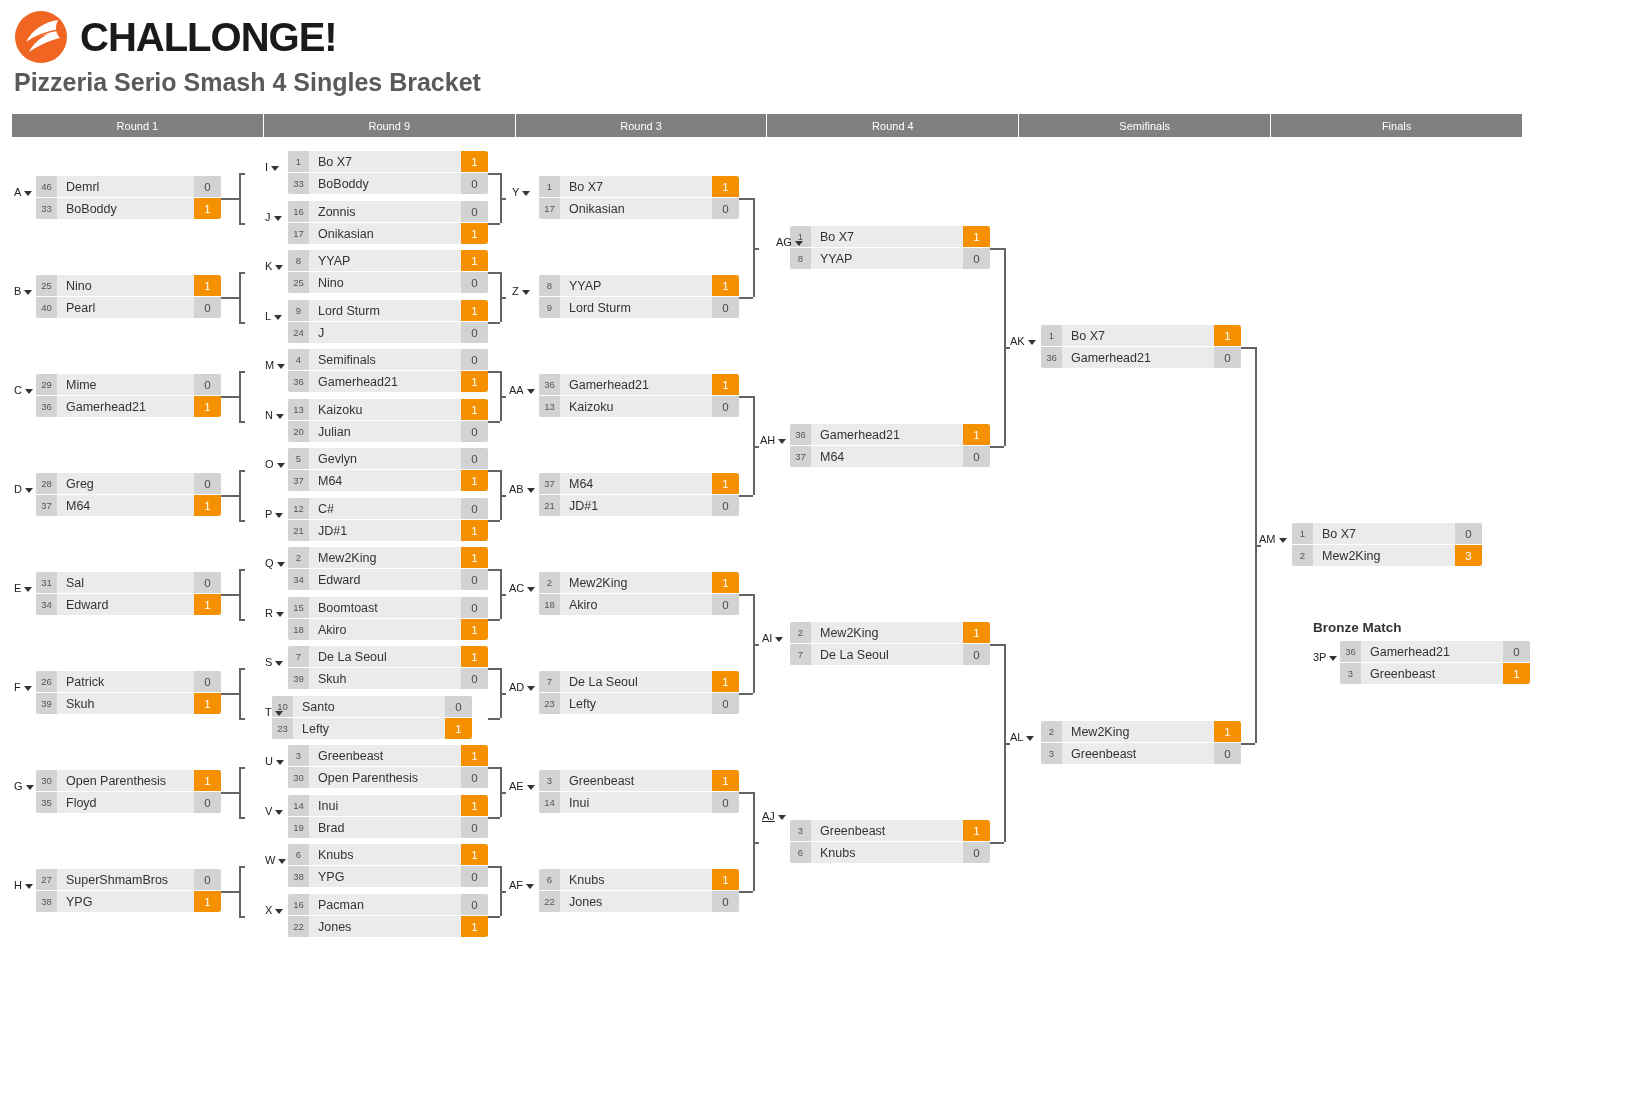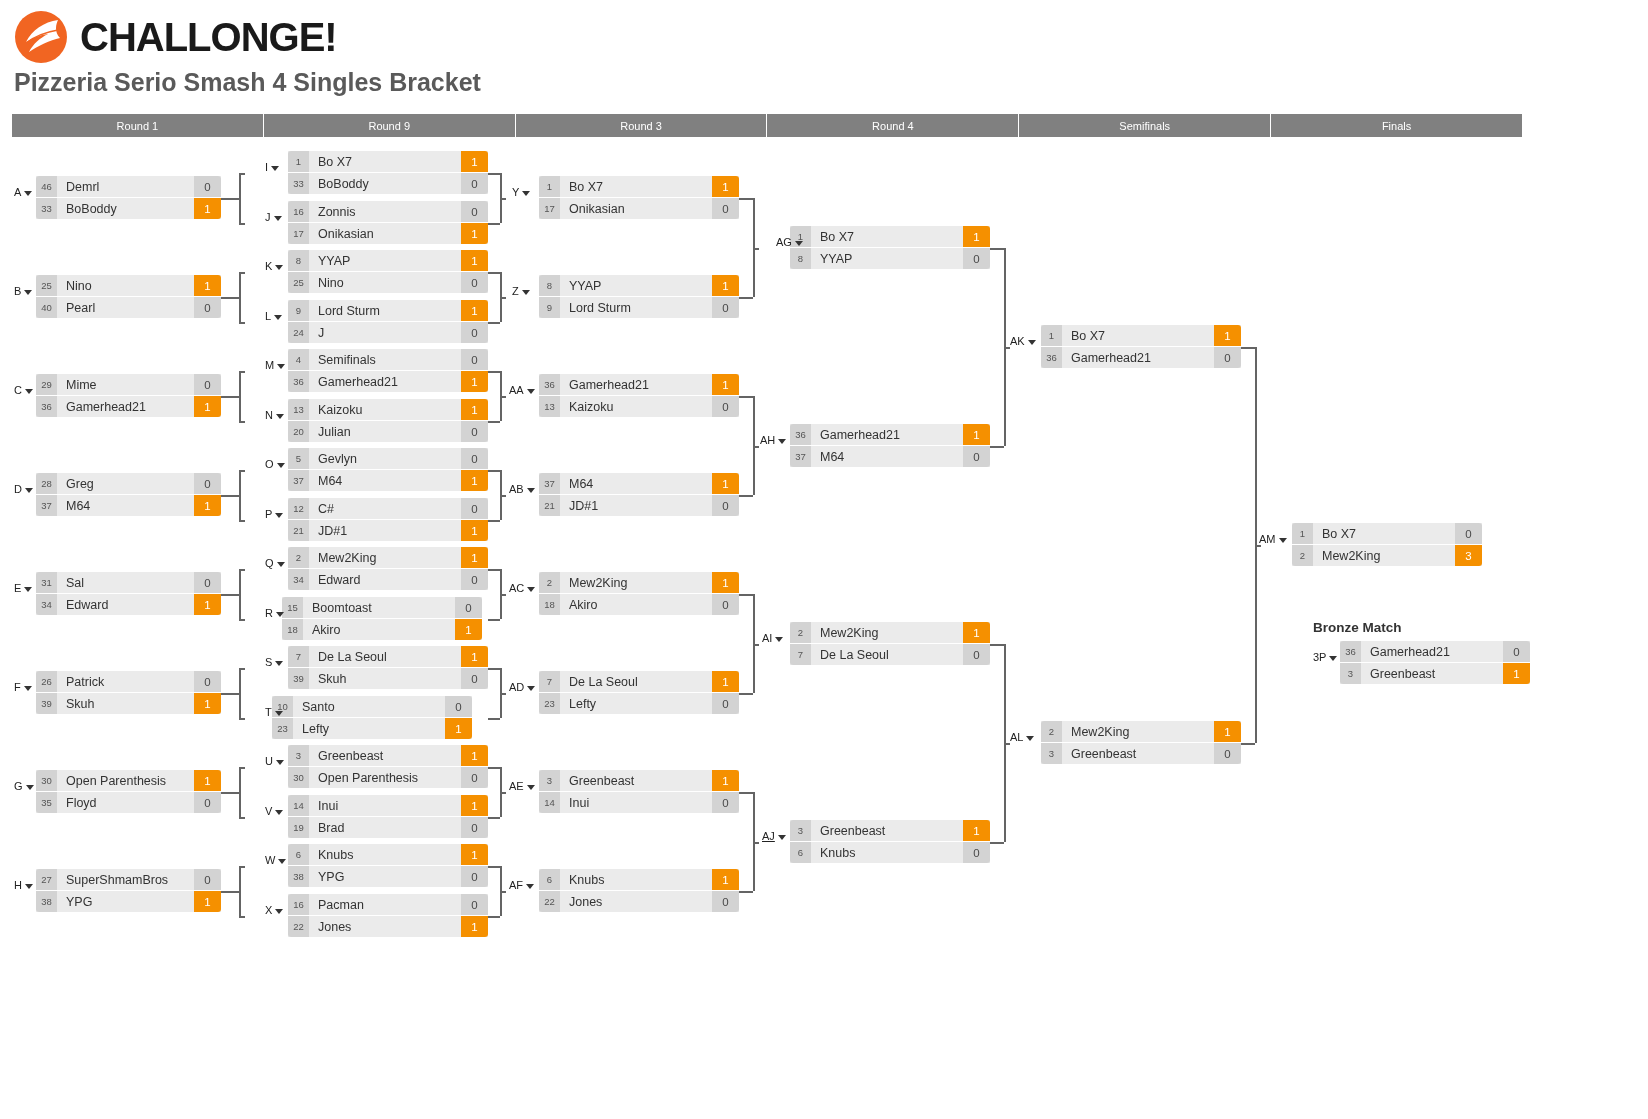--- a/index.html
+++ b/index.html
@@ -450,21 +450,21 @@
           <div class="seed">2</div>
           <div class="pname">Mew2King</div>
           <div class="score win">1</div>
         </div>
         <div class="row bot">
           <div class="seed">34</div>
           <div class="pname">Edward</div>
           <div class="score">0</div>
         </div>
       </div>
-      <div class="match" style="left: 282px; top: 597px; width: 200px;">
+      <div class="match" style="left: 288px; top: 597px; width: 200px;">
         <div class="row top">
           <div class="seed">15</div>
           <div class="pname">Boomtoast</div>
           <div class="score">0</div>
         </div>
         <div class="row bot">
           <div class="seed">18</div>
           <div class="pname">Akiro</div>
           <div class="score win">1</div>
         </div>
@@ -868,21 +868,21 @@
         <span class="caret"></span>
       </div>
       <div class="mlabel" style="left: 760px; top: 434px;">
         <span>AH</span>
         <span class="caret"></span>
       </div>
       <div class="mlabel" style="left: 762px; top: 632px;">
         <span>AI</span>
         <span class="caret"></span>
       </div>
-      <div class="mlabel" style="left: 762px; top: 830px; text-decoration: underline;">
+      <div class="mlabel" style="left: 762px; top: 810px; text-decoration: underline;">
         <span>AJ</span>
         <span class="caret"></span>
       </div>
       <div class="mlabel" style="left: 1010px; top: 335px;">
         <span>AK</span>
         <span class="caret"></span>
       </div>
       <div class="mlabel" style="left: 1010px; top: 731px;">
         <span>AL</span>
         <span class="caret"></span>

